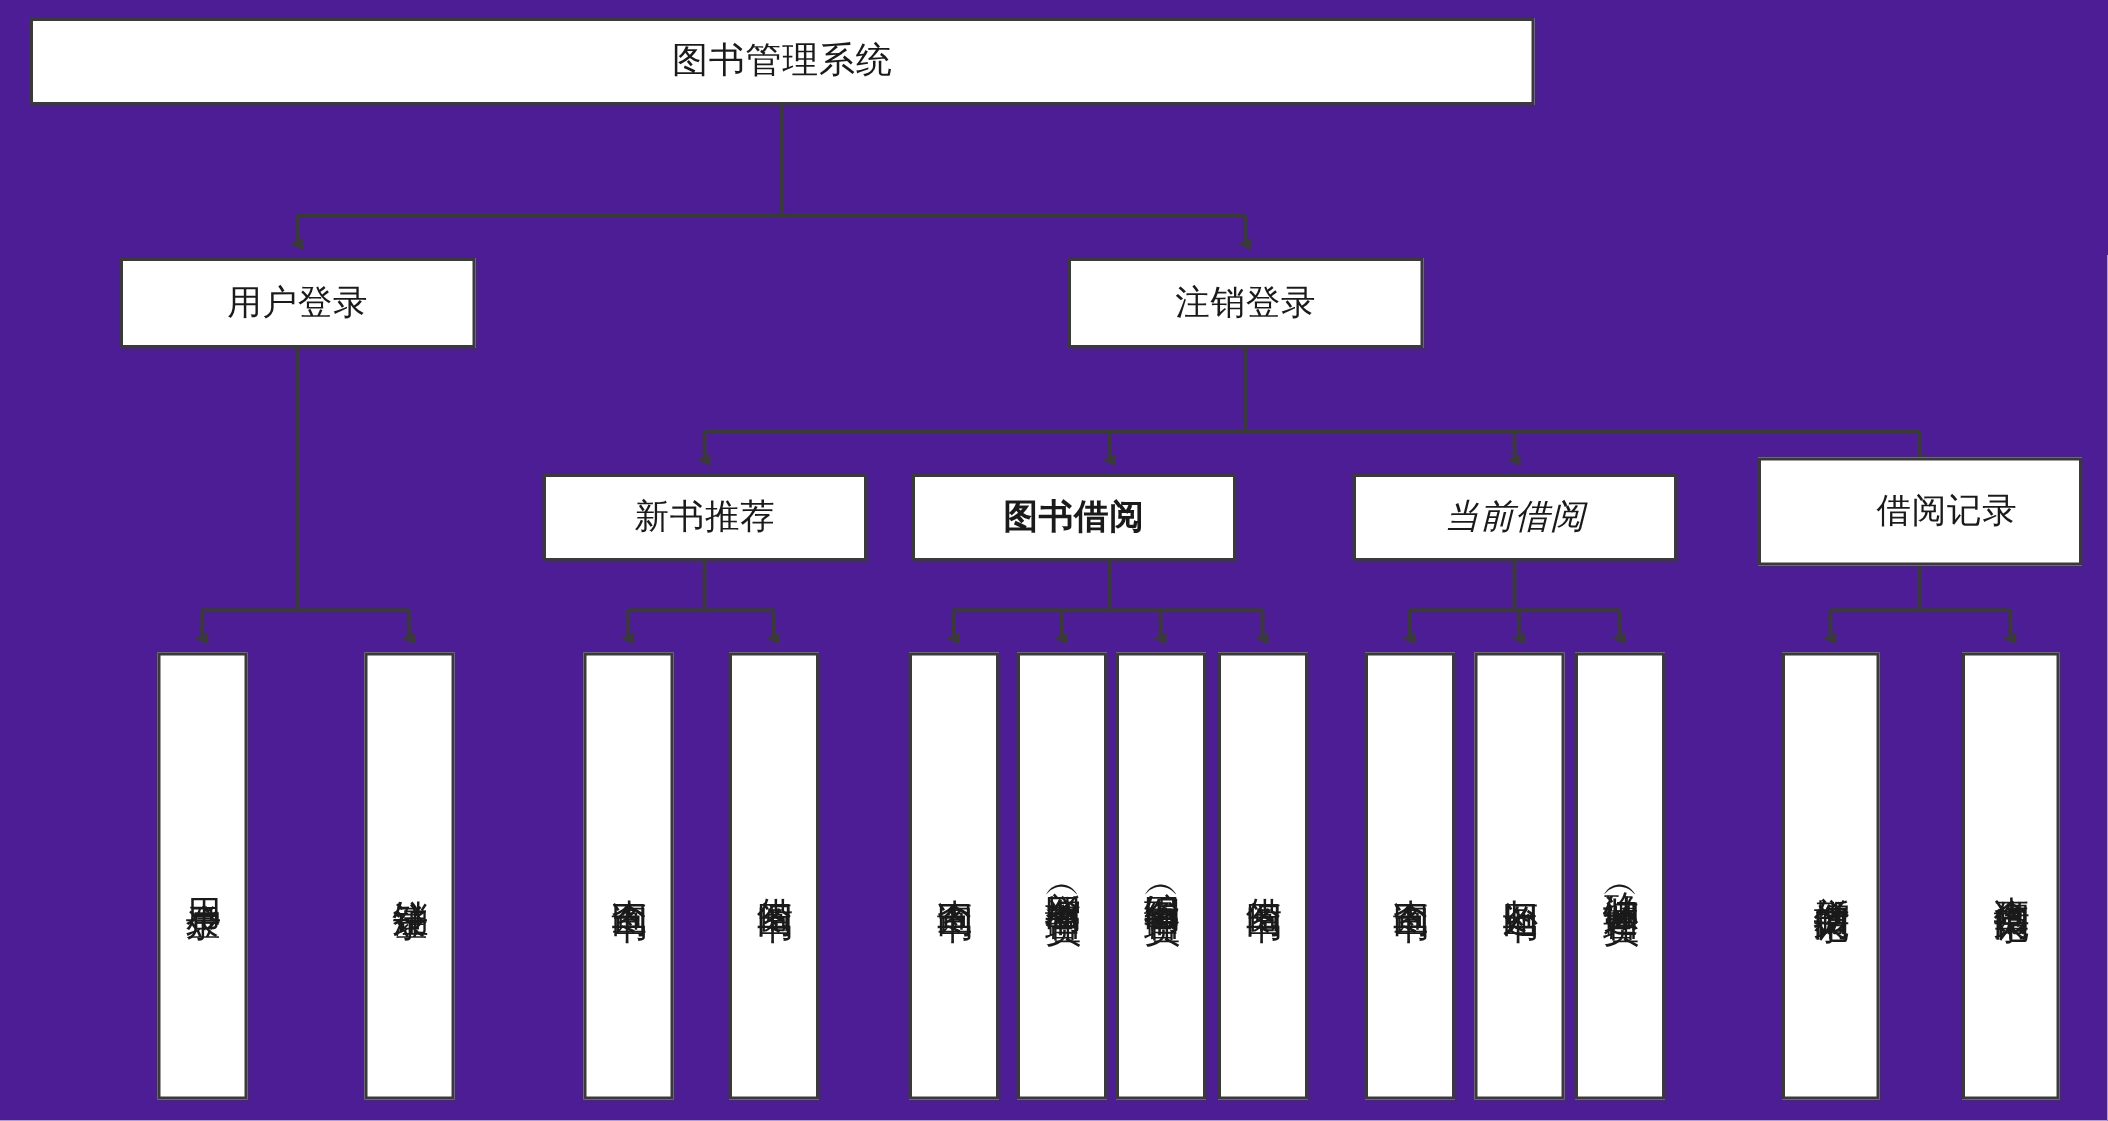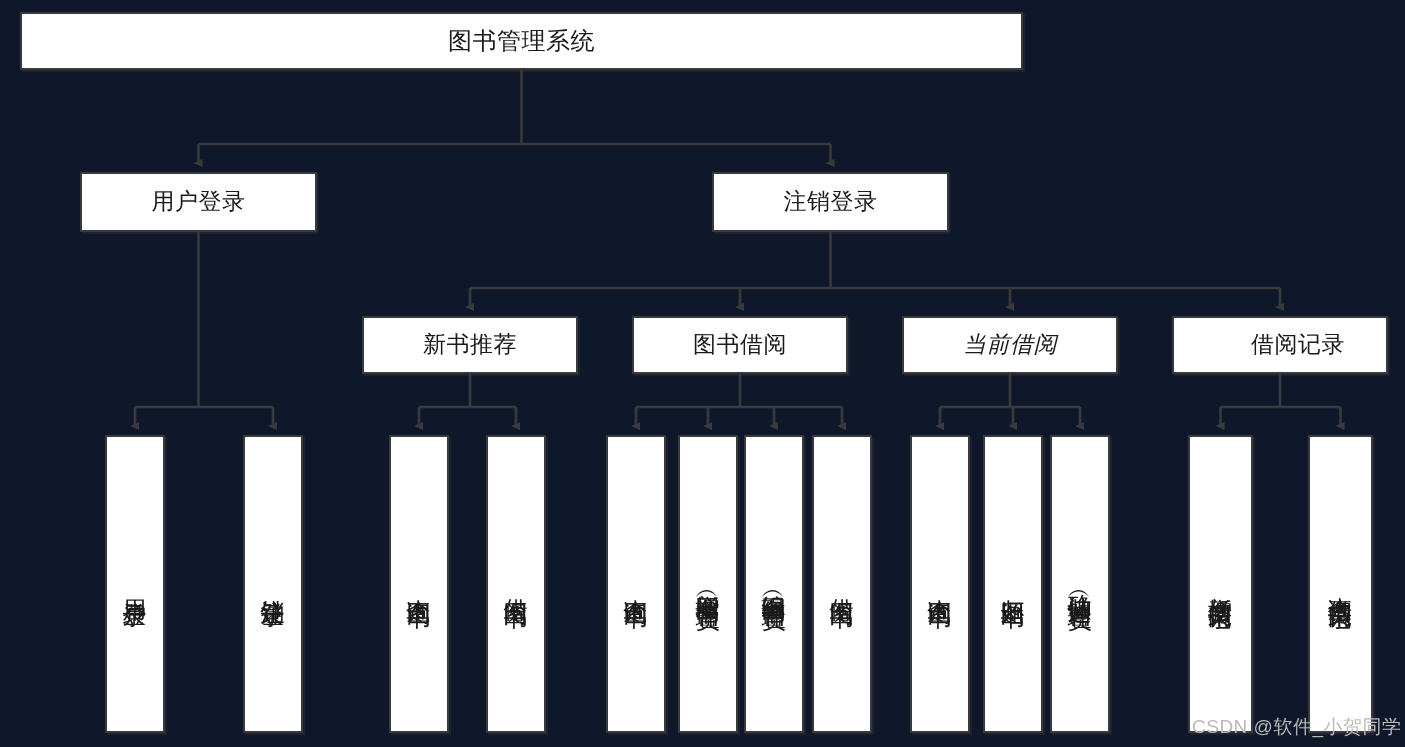--- a/index.html
+++ b/index.html
@@ -9,21 +9,21 @@
     background: #ffffff;
   }
   body {
     font-family: "Liberation Sans", "DejaVu Sans", sans-serif;
     color: #1a1a1a;
   }
   #canvas {
     position: relative;
     width: 1405px;
     height: 747px;
-    background: #0f172a;
+    background: #4c1d95;
     overflow: hidden;
   }
   #edges {
     position: absolute;
     left: 0;
     top: 0;
     width: 1405px;
     height: 747px;
     pointer-events: none;
   }
@@ -130,27 +130,27 @@
       </div>
       <div class="node horiz" style="left: 80px; top: 172px; width: 237px; height: 60px;">
         <span class="node-label">用户登录</span>
       </div>
       <div class="node horiz" style="left: 712px; top: 172px; width: 237px; height: 60px;">
         <span class="node-label">注销登录</span>
       </div>
       <div class="node horiz" style="left: 362px; top: 316px; width: 216px; height: 58px; font-family: Liberation Serif, serif;">
         <span class="node-label">新书推荐</span>
       </div>
-      <div class="node horiz" style="left: 632px; top: 316px; width: 216px; height: 58px;">
+      <div class="node horiz" style="left: 608px; top: 316px; width: 216px; height: 58px; font-weight: bold;">
         <span class="node-label">图书借阅</span>
       </div>
       <div class="node horiz" style="left: 902px; top: 316px; width: 216px; height: 58px; font-style: italic;">
         <span class="node-label">当前借阅</span>
       </div>
-      <div class="node horiz" style="left: 1172px; top: 316px; width: 216px; height: 58px; padding-left: 36px;">
+      <div class="node horiz" style="left: 1172px; top: 305px; width: 216px; height: 72px; padding-left: 36px;">
         <span class="node-label">借阅记录</span>
       </div>
       <div class="node vert" style="left: 105px; top: 435px; width: 60px; height: 298px;">
         <span class="node-label">用户登录</span>
       </div>
       <div class="node vert" style="left: 243px; top: 435px; width: 60px; height: 298px;">
         <span class="node-label">注销登录</span>
       </div>
       <div class="node vert" style="left: 389px; top: 435px; width: 60px; height: 298px;">
         <span class="node-label">查询图书</span>
@@ -180,14 +180,13 @@
         <span class="node-label">确认归还（管理员）</span>
       </div>
       <div class="node vert" style="left: 1188px; top: 435px; width: 65px; height: 298px;">
         <span class="node-label">新增借阅记录</span>
       </div>
       <div class="node vert" style="left: 1308px; top: 435px; width: 65px; height: 298px;">
         <span class="node-label">查询借阅记录</span>
       </div>
     </div>
 
-  <div class="watermark" style="left: 1192px; top: 714px;">CSDN @软件_小贺同学</div>
 </div>
 
 </body></html>

